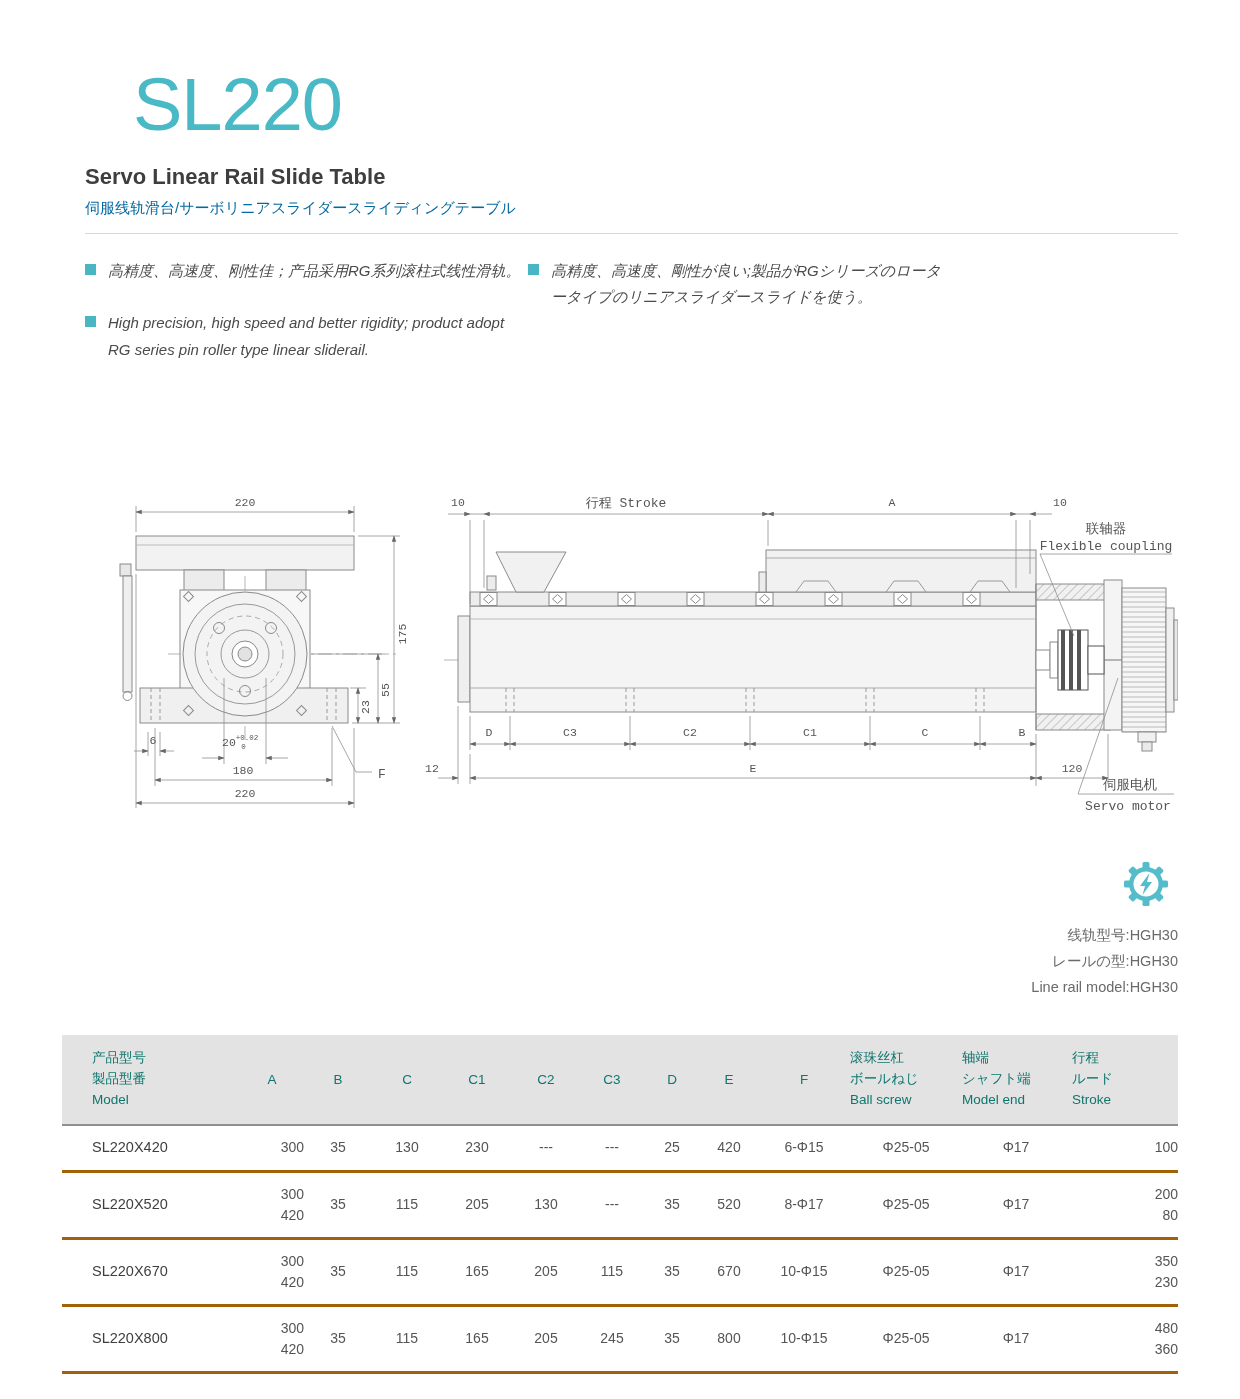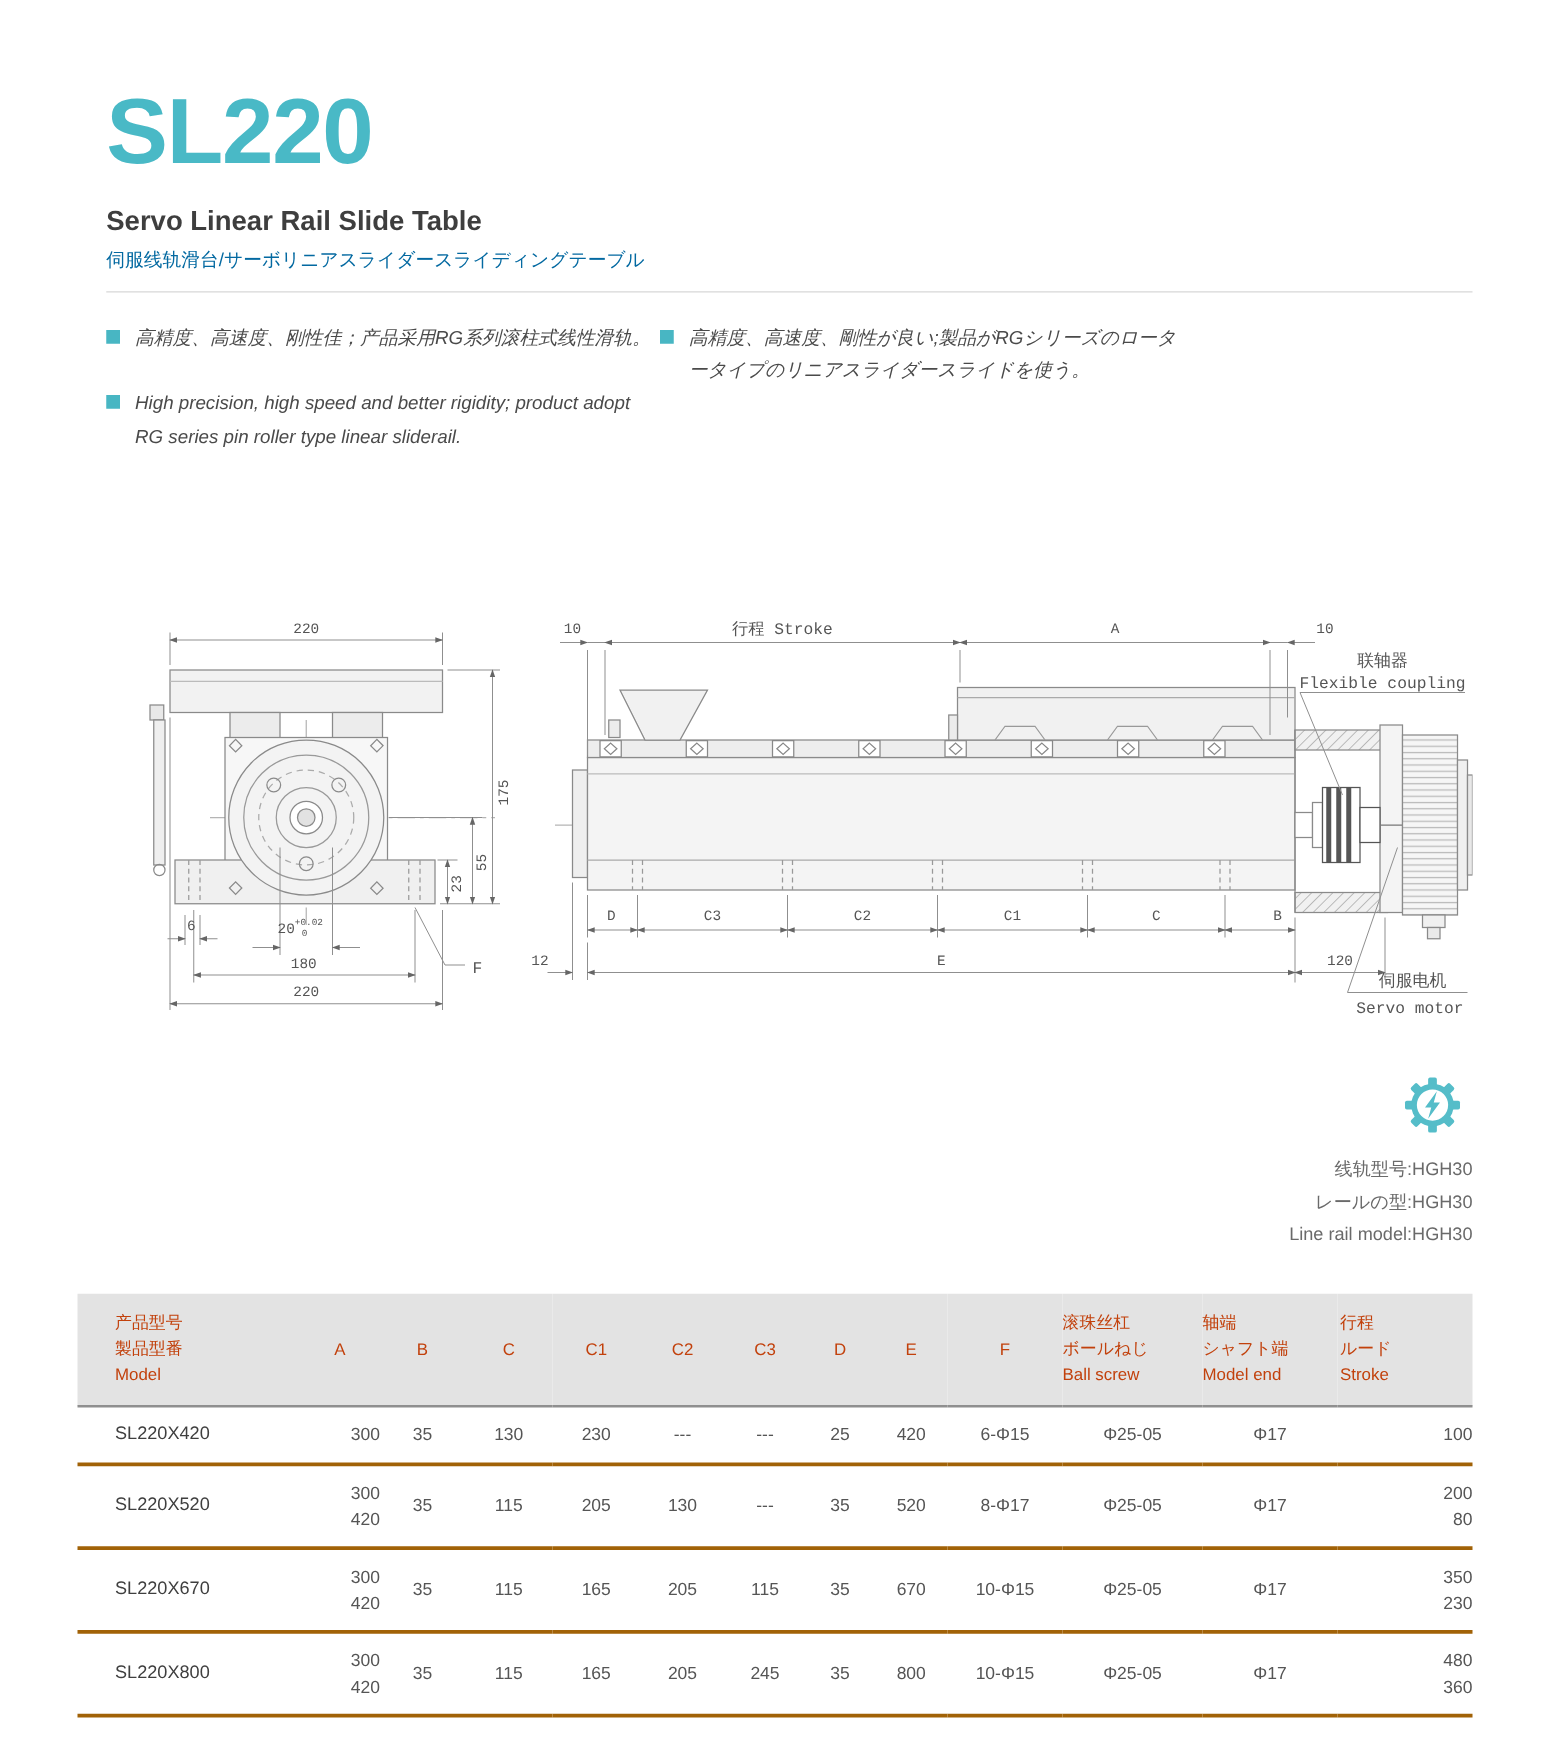--- a/index.html
+++ b/index.html
@@ -1,21 +1,21 @@
 <!DOCTYPE html>
 <html><head>
 <meta charset="utf-8">
 <style>
   * { margin:0; padding:0; box-sizing:border-box; }
   body { background:#fff; font-family:"Liberation Sans","DejaVu Sans",sans-serif; }
   .page { position:relative; width:1240px; height:1399px; background:#fff; overflow:hidden; color:#4a4a4a; }
 
   
   .hdr { position:absolute; left:85px; top:68px; width:1093px; }
-  .product-code { font-size:74px; font-weight:bold; color:#49b9c6; letter-spacing:-1px; line-height:1; }
+  .product-code { font-size:74px; font-weight:normal; color:#49b9c6; letter-spacing:-1px; line-height:1;margin-left:48px; }
   .title-en { margin-top:22px; font-size:22px; font-weight:bold; color:#3e3e3e; }
   .title-cjk { margin-top:9px; font-size:15px; color:#0369a1; }
   .rule { margin-top:15px; border-top:1px solid #d8d8d8; }
 
   
   .features { position:absolute; left:85px; top:258px; width:1093px; display:flex; }
   .fcol { width:443px; }
   .fcol.right { margin-left:0; width:420px; }
   .fitem { display:flex; margin-bottom:26px;font-style:italic; }
   .sq { flex:0 0 11px; width:11px; height:11px; background:#48b6c3; margin:6px 12px 0 0; }
@@ -30,21 +30,21 @@
   .cadcjk { font-size:13.5px; }
   .cadmono { font-family:"Liberation Mono","DejaVu Sans Mono",monospace; font-size:13px; }
 
   
   .railmodel { position:absolute; right:62px; top:860px; text-align:right; }
   .railmodel .gear { display:inline-block; margin-right:8px; }
   .railmodel .lines { margin-top:10px; font-size:14.5px; color:#6a6a6a; line-height:1.8; }
 
   
   .spec-table { position:absolute; left:62px; top:1035px; width:1116px; border-collapse:collapse; font-size:14px; color:#555; }
-  .spec-table thead th { background:#e3e3e3; font-weight:normal; vertical-align:middle; padding:13px 0; font-size:13.5px; color:#c2410c;margin-left:39px; }
+  .spec-table thead th { background:#e3e3e3; font-weight:normal; vertical-align:middle; padding:13px 0; font-size:13.5px; color:#0f766e;margin-left:39px; }
   .spec-table thead th .hl { line-height:1.55; }
   .spec-table th.grp { text-align:left; }
   .spec-table th.model-h { text-align:left; padding-left:30px; }
   .spec-table th.stroke-h { text-align:left; padding-left:2px; }
   .spec-table tbody td { text-align:center; padding:11px 0; line-height:1.5; border-bottom:3px solid #a16207;margin-top:12px; }
   .spec-table tbody tr:first-child td { border-top:2px solid #8f8f8f; }
   .spec-table td.model { text-align:left; padding-left:30px; color:#3f3f3f; font-size:14.5px; }
   .spec-table td.strokev { text-align:left; padding-left:2px; }
   .spec-table .ln { min-height:0;text-align:right; }
 </style>

